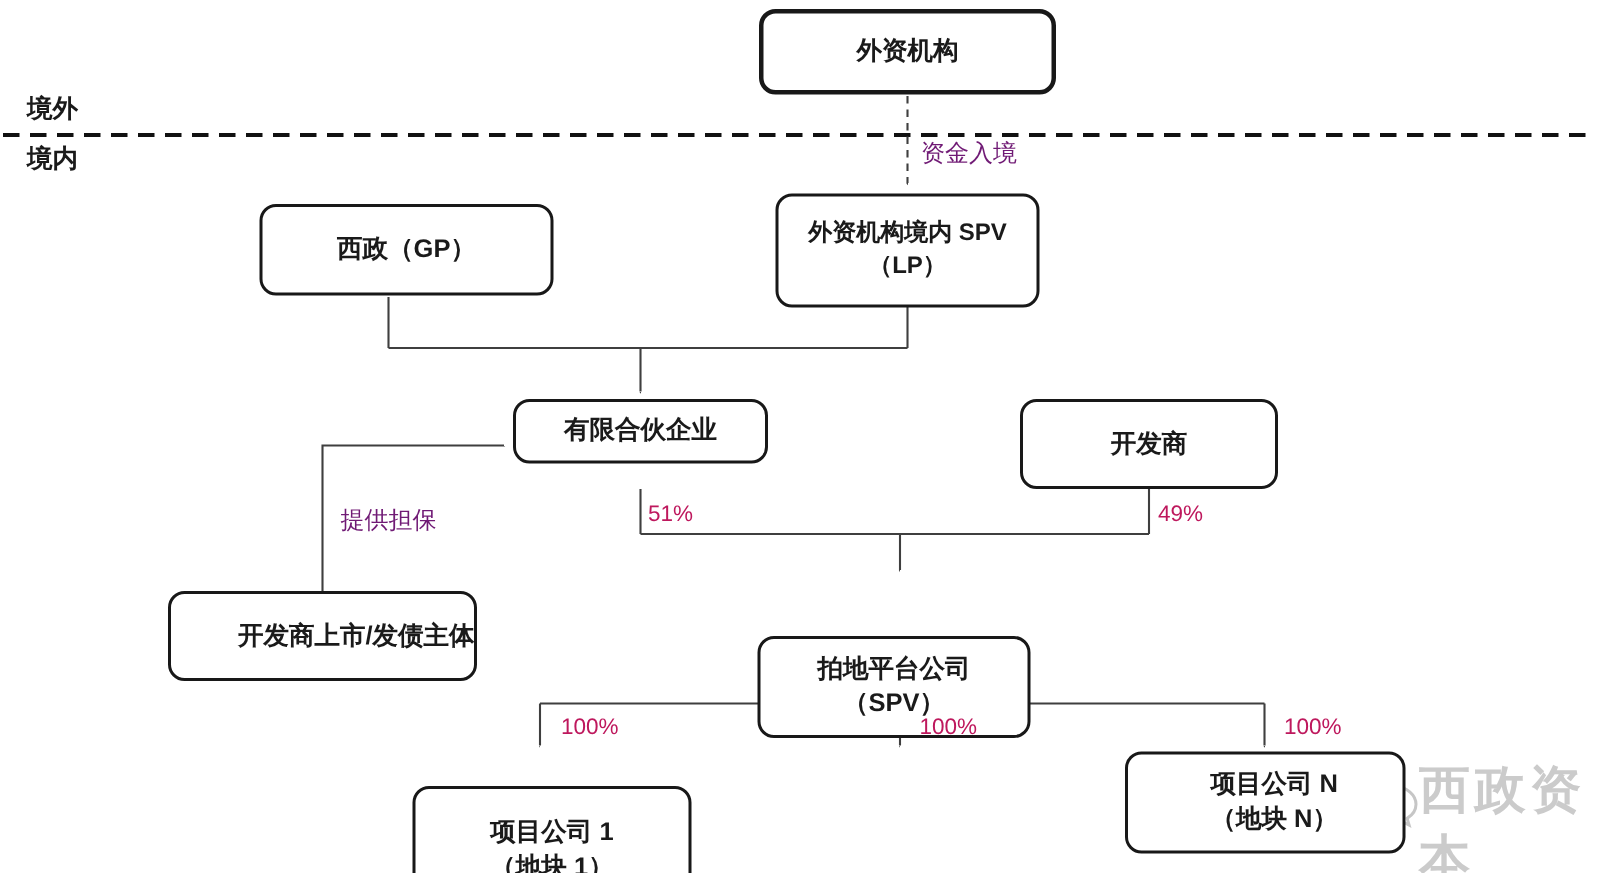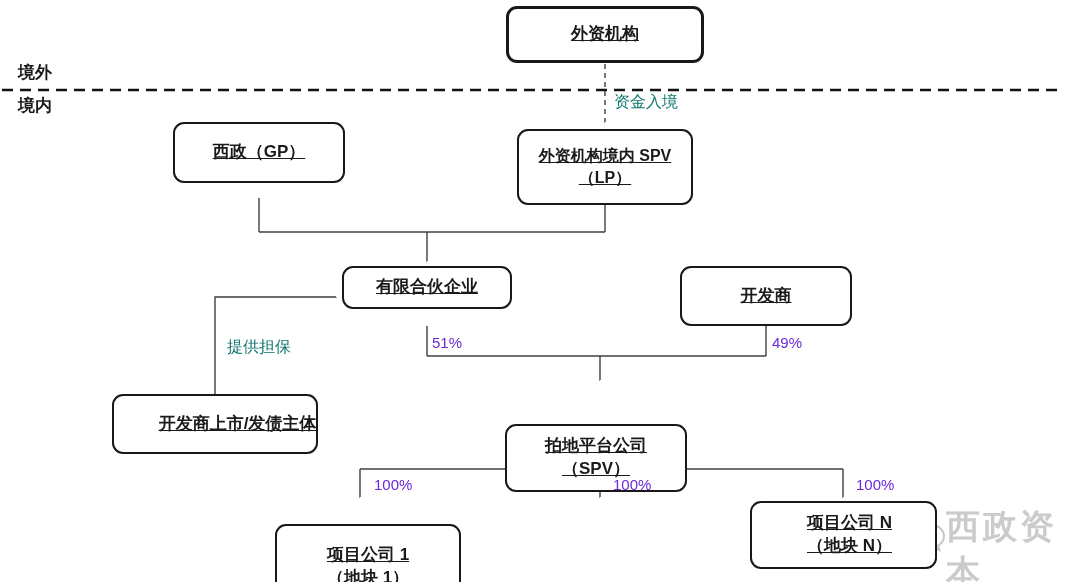--- a/index.html
+++ b/index.html
@@ -5,26 +5,26 @@
   html,body{margin:0;padding:0;background:#fff;}
   #stage{
     position:relative;width:1080px;height:582px;background:#fff;overflow:hidden;
     font-family:"Liberation Sans",sans-serif;color:#1a1a1a;
   }
   svg.layer{position:absolute;left:0;top:0;width:1080px;height:582px;}
   .node{
     position:absolute;box-sizing:border-box;background:#fff;
     border:2.5px solid #181818;border-radius:11px;
     display:flex;flex-direction:column;align-items:center;justify-content:center;
-    font-weight:bold;font-size:17px;line-height:1.35;text-align:center;z-index:2;text-decoration:underline;
+    font-weight:bold;font-size:17px;line-height:1.35;text-align:center;z-index:2;
   }
   .node .l{white-space:nowrap;}
   .lbl{position:absolute;white-space:nowrap;z-index:3;}
-  .pct{font-size:15px;font-weight:normal;color:#6d28d9;}
-  .muted{color:#0f766e;font-size:16px;}
+  .pct{font-size:15px;font-weight:normal;color:#be185d;}
+  .muted{color:#701a75;font-size:16px;}
   .region{font-weight:bold;font-size:17px;color:#1a1a1a;}
   .wm-text{
     position:absolute;left:946px;top:504px;font-size:34px;font-weight:bold;
     color:#cbcbcb;letter-spacing:3px;z-index:1;
   }
   .wm-icon{position:absolute;left:886px;top:502px;z-index:1;}
 </style>
 </head>
 <body>
 
@@ -60,21 +60,21 @@
     <path d="M843,469 V497" marker-end="url(#arr)"></path>
   </svg>
 
   <div class="lbl region" style="left:18px;top:61px;">境外</div>
   <div class="lbl region" style="left:18px;top:94px;">境内</div>
 
   <div class="node" style="left:506px;top:6px;width:198px;height:57px;border-width:3px;">
     <div class="l">外资机构</div>
   </div>
 
-  <div class="node" style="left:173px;top:122px;width:172px;height:61px;">
+  <div class="node" style="left:173px;top:136px;width:196px;height:61px;">
     <div class="l">西政（GP）</div>
   </div>
 
   <div class="node" style="left:517px;top:129px;width:176px;height:76px;font-size:16px;">
     <div class="l">外资机构境内 SPV</div>
     <div class="l">（LP）</div>
   </div>
 
   <div class="node" style="left:342px;top:266px;width:170px;height:43px;">
     <div class="l">有限合伙企业</div>

